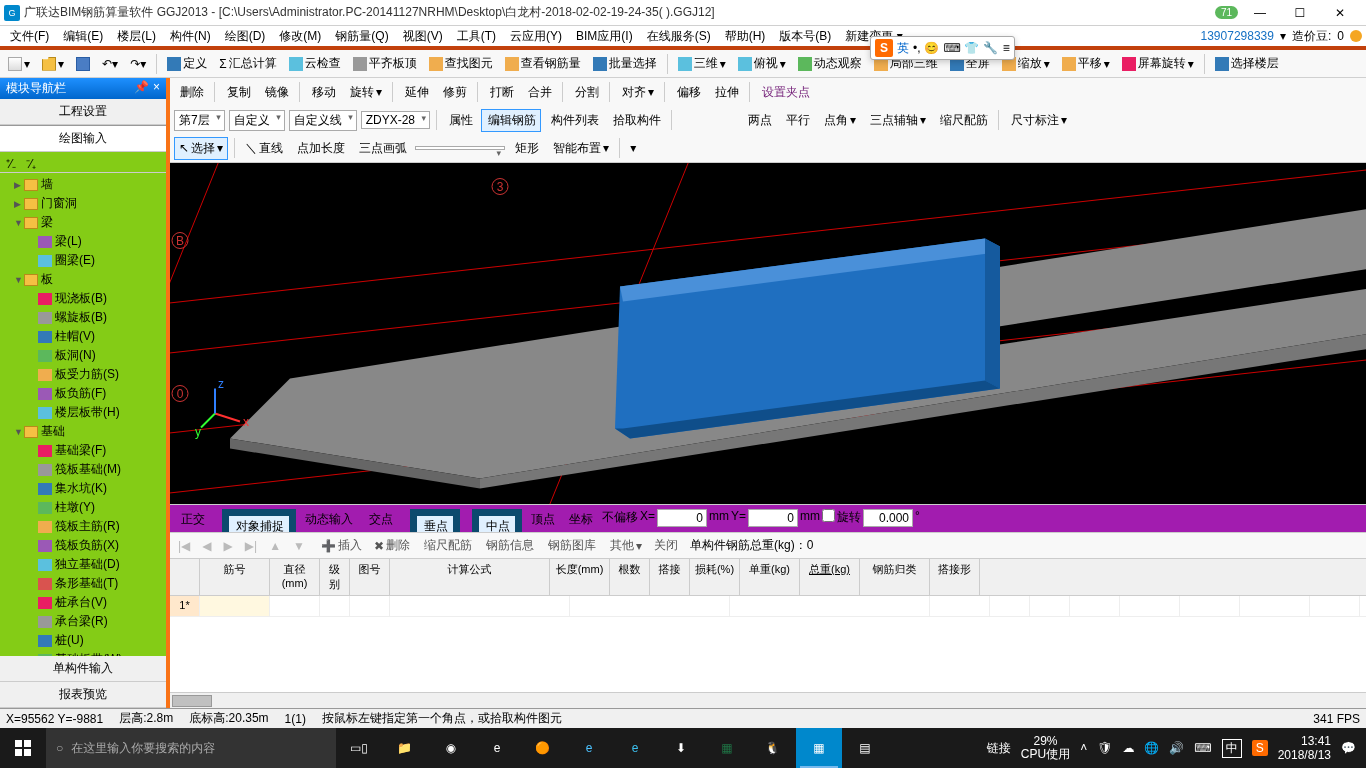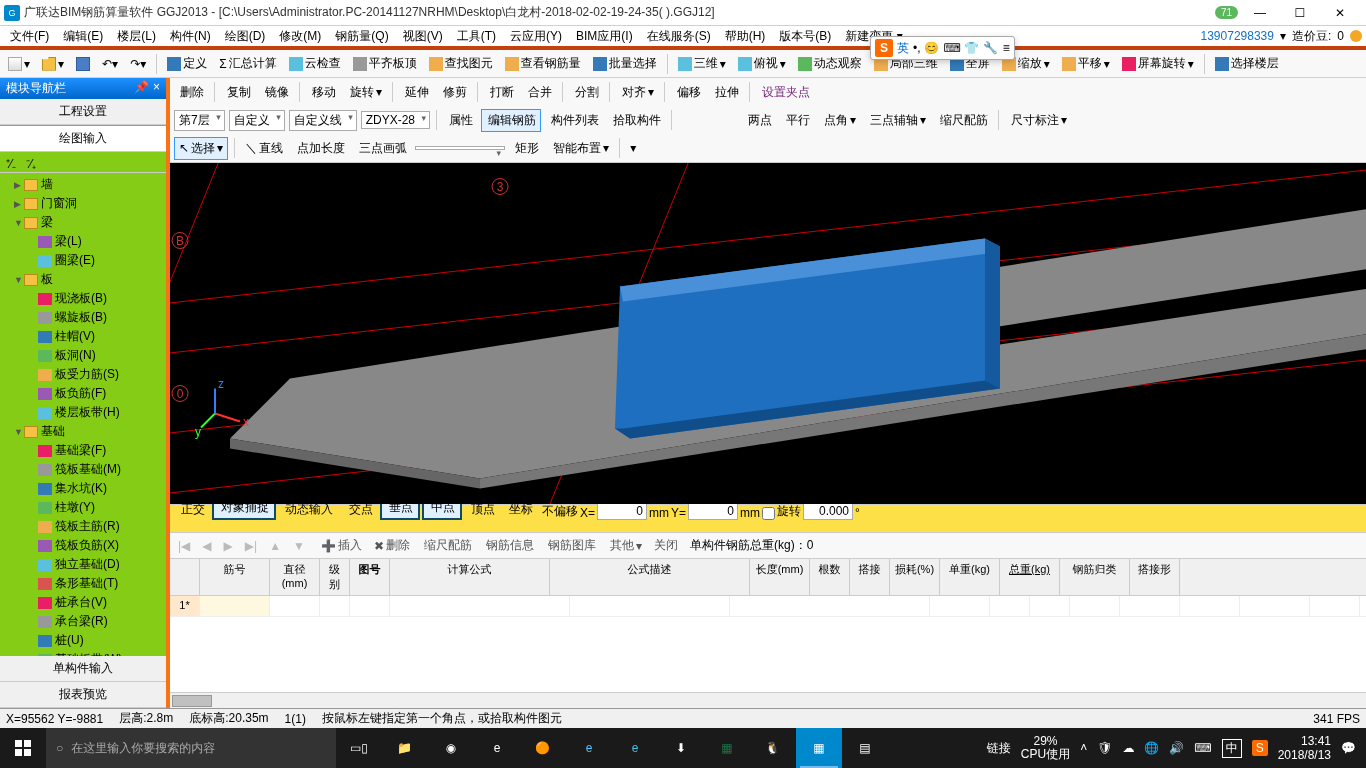--- a/index.html
+++ b/index.html
@@ -45,23 +45,23 @@
 .rightarea { flex: 1; display: flex; flex-direction: column; min-width: 0; }
 .ribbon { background: #f8f8f8; border-bottom: 1px solid #ccc; }
 .ribbonrow { height: 28px; display: flex; align-items: center; padding: 0 4px; gap: 4px; }
 .ribbonrow .rb { display: flex; align-items: center; gap: 2px; padding: 2px 4px; cursor: pointer; white-space: nowrap; }
 .ribbonrow .rb.active { border: 1px solid #3399ff; background: #e0f0ff; }
 .ribbonrow .sep { width:1px; height:20px; background:#ccc; margin:0 2px; }
 .ribbonrow .combo { border: 1px solid #aaa; padding: 1px 14px 1px 4px; background: #fff; position: relative; min-width: 50px; }
 .ribbonrow .combo:after { content:"▾"; position:absolute; right:3px; font-size:9px; color:#666; }
 .viewport { flex: 1; background: #000; position: relative; overflow: hidden; min-height: 250px; }
 .viewport svg { width: 100%; height: 100%; }
-.snaprow { height: 28px; background: #fde047; border-top: 1px solid #ccc; display: flex; align-items: flex-end; padding: 12px 4px; gap: 2px; }
+.snaprow { height: 28px; background: #a21caf; border-top: 1px solid #ccc; display: flex; align-items: flex-start; padding: 4px 4px; gap: 2px; }
 .snaprow .sb { display: flex; align-items: center; gap: 2px; padding: 2px 5px; cursor: pointer; white-space: nowrap; }
-.snaprow .sb.active { border: 2px solid #0c4a6e; background: #e0f0ff; }
+.snaprow .sb.active { border: 7px solid #0c4a6e; background: #e0f0ff; margin-left: 10px; }
 .snaprow input[type=text] { width: 50px; border: 1px solid #aaa; padding: 1px 3px; text-align: right; }
 .gridctrl { height: 26px; background: #f8f8f8; border-top: 1px solid #ccc; display: flex; align-items: center; padding: 0 4px; gap: 4px; }
 .gridctrl .gb { display: flex; align-items: center; gap: 2px; padding: 2px 4px; cursor: pointer; color: #555; }
 .gridctrl .navbtn { color:#bbb; padding:0 4px; }
 .gridarea { height: 150px; background: #fff; border-top: 1px solid #ccc; overflow: auto; display: flex; flex-direction: column; }
 .gridhdr { display: flex; background: #f0f0f0; border-bottom: 1px solid #ccc; }
 .gridhdr .gh { border-right: 1px solid #ccc; padding: 3px 4px; text-align: center; font-size: 11px; }
 .gridrows { flex:1; }
 .gridrow { display: flex; border-bottom: 1px solid #eee; }
 .gridrow .gc { border-right: 1px solid #eee; padding: 3px 4px; font-size: 11px; height: 20px; }
@@ -77,21 +77,21 @@
 .taskbar .search { flex: 0 0 290px; height: 40px; background: #333; display: flex; align-items: center; padding: 0 10px; color: #aaa; gap: 8px; }
 .taskbar .ticons { display: flex; height: 40px; }
 .taskbar .ticon { width: 46px; display: flex; align-items: center; justify-content: center; cursor: pointer; position:relative; }
 .taskbar .ticon.active:after { content:""; position:absolute; bottom:0; left:4px; right:4px; height:2px; background:#76b9ed; }
 .taskbar .tray { margin-left: auto; display: flex; align-items: center; gap: 10px; padding: 0 10px; font-size: 11px; }
 .taskbar .clock { text-align: right; line-height: 1.2; }
 .ime-float { position: absolute; top: 36px; left: 870px; background: #fff; border: 1px solid #aaa; border-radius: 3px; display: flex; align-items: center; padding: 2px 4px; gap: 4px; box-shadow: 0 2px 6px rgba(0,0,0,0.2); z-index: 100; }
 .ime-float .sg { width:18px; height:18px; background:#ff6a00; color:#fff; display:flex; align-items:center; justify-content:center; font-weight:bold; border-radius:2px; }
 .ime-float .imelbl { color:#0066cc; }
 .cellw-num { width:30px; } .cellw-rebar { width:70px; } .cellw-dia { width:50px; } .cellw-lvl { width:30px; }
-.cellw-fig { width:40px;font-weight:bold; } .cellw-graph { width:180px; } .cellw-calc { width:160px; } .cellw-desc { width:200px; }
+.cellw-fig { width:40px; } .cellw-graph { width:180px; } .cellw-calc { width:160px; } .cellw-desc { width:200px; }
 .cellw-len { width:60px; } .cellw-root { width:40px; } .cellw-lap { width:40px; } .cellw-loss { width:50px; }
 .cellw-uw { width:60px; } .cellw-tw { width:60px;text-decoration:underline; } .cellw-cat { width:70px; } .cellw-lapf { width:50px; }
 </style>
 </head>
 <body>
 
 <div class="titlebar">
   <span class="icon">G</span>
   <span class="title">
     <span>广联达BIM钢筋算量软件 GGJ2013</span> - <span>[C:\Users\Administrator.PC-20141127NRHM\Desktop\白龙村-2018-02-02-19-24-35(        ).GGJ12]</span>
@@ -607,21 +607,20 @@
     </div>
 
     <div class="gridarea">
       <div class="gridhdr">
         <div class="gh cellw-num"></div>
         <div class="gh cellw-rebar">筋号</div>
         <div class="gh cellw-dia">直径(mm)</div>
         <div class="gh cellw-lvl">级别</div>
         <div class="gh cellw-fig">图号</div>
         <div class="gh cellw-calc">计算公式</div>
-        <div class="gh cellw-desc">公式描述</div>
         <div class="gh cellw-len">长度(mm)</div>
         <div class="gh cellw-root">根数</div>
         <div class="gh cellw-lap">搭接</div>
         <div class="gh cellw-loss">损耗(%)</div>
         <div class="gh cellw-uw">单重(kg)</div>
         <div class="gh cellw-tw">总重(kg)</div>
         <div class="gh cellw-cat">钢筋归类</div>
         <div class="gh cellw-lapf">搭接形</div>
       </div>
       <div class="gridrows">

